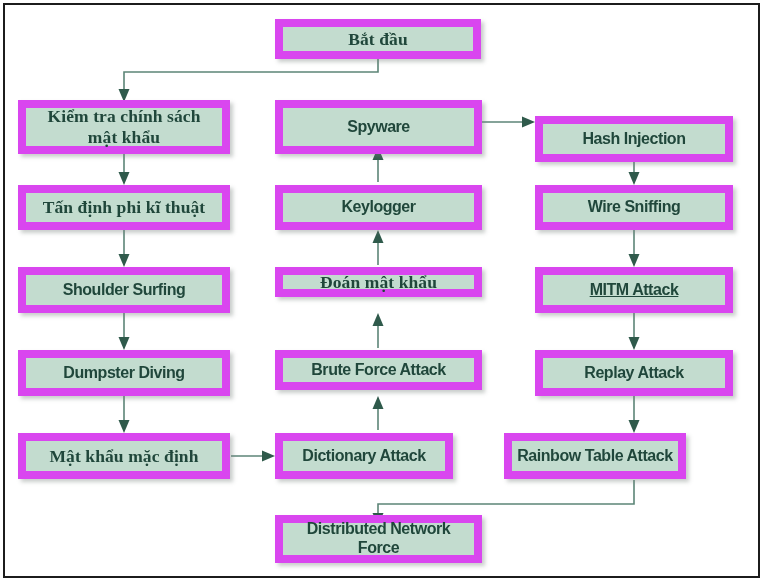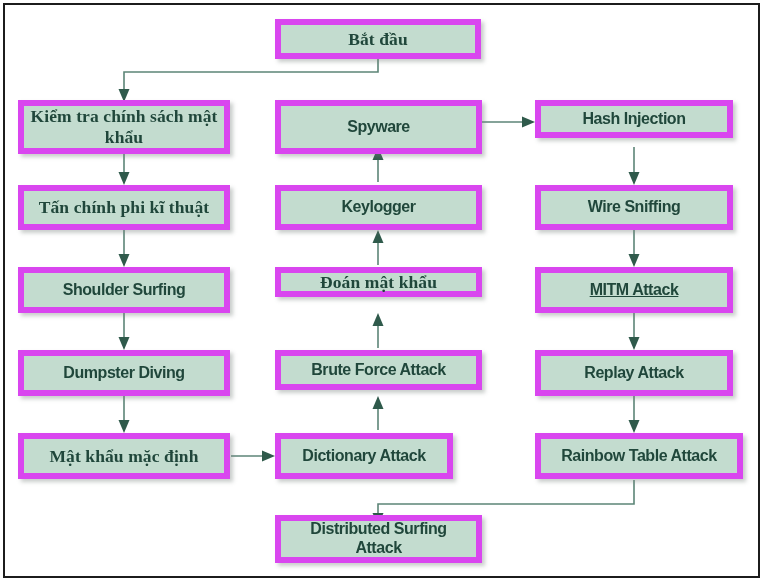--- a/index.html
+++ b/index.html
@@ -32,21 +32,21 @@
     position: absolute;
     left: 0;
     top: 0;
     width: 763px;
     height: 581px;
   }
   .node {
     position: absolute;
     box-sizing: border-box;
     background: #c3dccf;
-    border: 6px solid #d946ef;
+    border: 8px solid #d946ef;
     color: #20473b;
     display: flex;
     align-items: center;
     justify-content: center;
     text-align: center;
     line-height: 1.18;
     box-shadow: 3px 3px 4px rgba(120,130,125,0.40);
     z-index: 2;
   }
   .node .label {
@@ -147,21 +147,21 @@
 
     <div class="node serif" style="left:275px; top:19px; width:206px; height:40px;">
       <span class="label">Bắt đầu</span>
     </div>
 
     <div class="node serif" style="left:18px; top:100px; width:212px; height:54px;">
       <span class="label">Kiểm tra chính sách mật khẩu</span>
     </div>
 
     <div class="node serif" style="left:18px; top:185px; width:212px; height:45px;">
-      <span class="label">Tấn chính phi kĩ thuật</span>
+      <span class="label">Tấn định phi kĩ thuật</span>
     </div>
 
     <div class="node sans" style="left:18px; top:267px; width:212px; height:46px;">
       <span class="label">Shoulder Surfing</span>
     </div>
 
     <div class="node sans" style="left:18px; top:350px; width:212px; height:46px;">
       <span class="label">Dumpster Diving</span>
     </div>
 
@@ -183,37 +183,37 @@
 
     <div class="node sans" style="left:275px; top:350px; width:207px; height:40px;">
       <span class="label">Brute Force Attack</span>
     </div>
 
     <div class="node sans" style="left:275px; top:433px; width:178px; height:46px;">
       <span class="label">Dictionary Attack</span>
     </div>
 
     <div class="node sans" style="left:275px; top:515px; width:207px; height:48px;">
-      <span class="label">Distributed Surfing Attack</span>
-    </div>
-
-    <div class="node sans" style="left:535px; top:100px; width:198px; height:38px;">
+      <span class="label">Distributed Network Force</span>
+    </div>
+
+    <div class="node sans" style="left:535px; top:116px; width:198px; height:46px;">
       <span class="label">Hash Injection</span>
     </div>
 
     <div class="node sans" style="left:535px; top:185px; width:198px; height:45px;">
       <span class="label">Wire Sniffing</span>
     </div>
 
     <div class="node sans" style="left:535px; top:267px; width:198px; height:46px;text-decoration:underline;">
       <span class="label">MITM Attack</span>
     </div>
 
     <div class="node sans" style="left:535px; top:350px; width:198px; height:46px;">
       <span class="label">Replay Attack</span>
     </div>
 
-    <div class="node sans" style="left:535px; top:433px; width:208px; height:46px;align-items:center;">
+    <div class="node sans" style="left:504px; top:433px; width:182px; height:46px;align-items:center;">
       <span class="label">Rainbow Table Attack</span>
     </div>
 
   </div>
 </div>
 
 </body></html>

